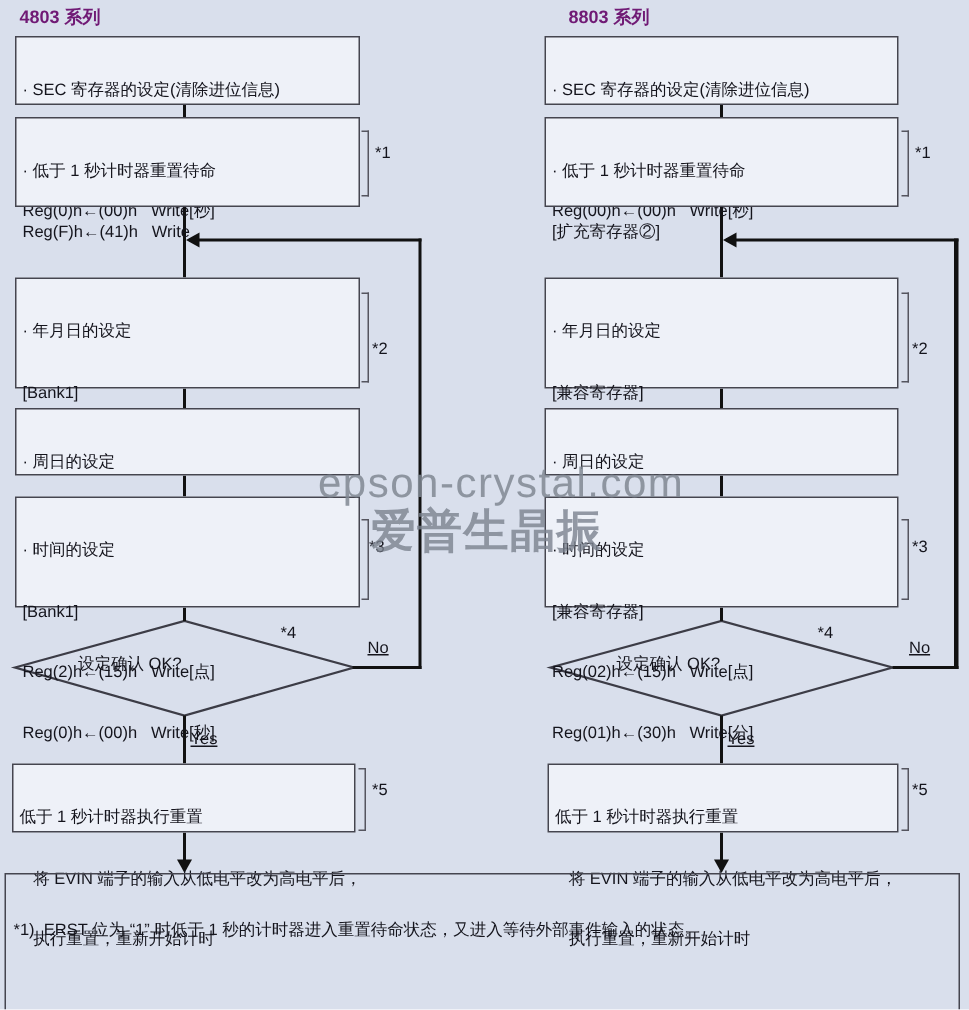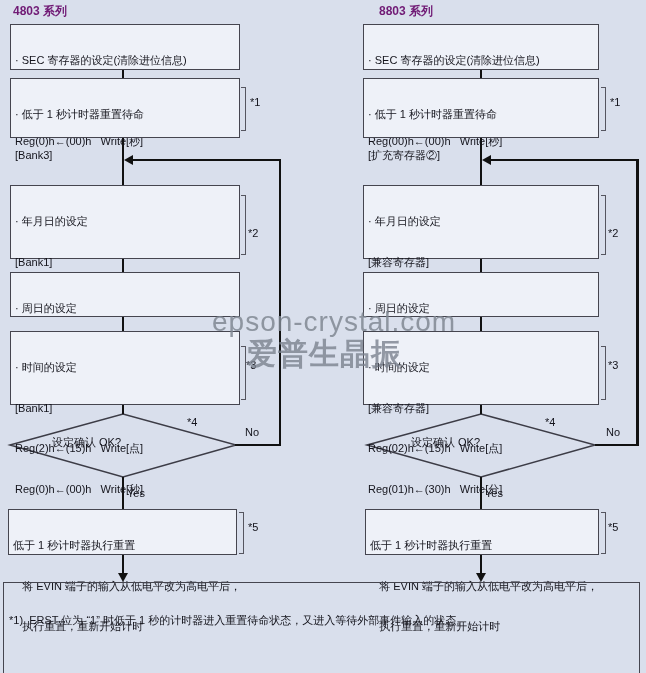--- a/index.html
+++ b/index.html
@@ -16,21 +16,21 @@
   .bl{white-space:pre;}
   .vline{position:absolute;width:2px;background:#111;z-index:1;}
   .hline{position:absolute;height:2px;background:#111;z-index:1;}
   .vline.thick{width:3px;}
   .arrow-down{position:absolute;width:0;height:0;border-left:5px solid transparent;
     border-right:5px solid transparent;border-top:9px solid #111;z-index:1;}
   .arrow-left{position:absolute;width:0;height:0;border-top:5px solid transparent;
     border-bottom:5px solid transparent;border-right:9px solid #111;z-index:1;}
   .bracket{position:absolute;width:4px;border:1.5px solid #55555f;border-left:none;z-index:2;}
   .note{position:absolute;font-size:11px;color:#14141c;z-index:2;}
-  .lbl{position:absolute;font-size:11px;color:#14141c;z-index:2;}
+  .lbl{position:absolute;font-size:11px;color:#14141c;z-index:2;text-decoration:underline;}
   .dlabel{position:absolute;font-size:11px;text-align:left;z-index:2;}
   .dsvg{position:absolute;z-index:1;}
   #footer-box{
     position:absolute;left:3px;top:582px;width:637px;height:113px;
     border:1.5px solid #45454f;box-sizing:border-box;padding:3px 5px;
     font-size:11px;line-height:13.8px;white-space:pre-wrap;z-index:2;
   }
   #wm1,#wm2{position:absolute;z-index:5;pointer-events:none;letter-spacing:1px;}
   #wm1{left:212px;top:306px;font-size:28px;color:rgba(128,136,147,0.85);}
   #wm2{left:247px;top:334px;font-size:30px;font-weight:bold;color:rgba(122,130,142,0.8);}
@@ -44,21 +44,20 @@
   <div class="col-title" style="left:379px;top:3px">8803 系列</div>
 
   <div class="pbox" style="left:10px;top:24px;width:230px;height:46px">
     <div class="bl">· SEC 寄存器的设定(清除进位信息)</div>
     <div class="bl">[Bank1]</div>
     <div class="bl">Reg(0)h←(00)h   Write[秒]</div>
   </div>
 
   <div class="pbox" style="left:10px;top:78px;width:230px;height:60px">
     <div class="bl">· 低于 1 秒计时器重置待命</div>
-    <div class="bl">[Bank3]</div>
     <div class="bl">Reg(F)h←(41)h   Write</div>
     <div class="bl">  (ECP=0,EHL=1,ET1=0,ET0=0,ERST=1)</div>
   </div>
 
   <div class="pbox" style="left:10px;top:185px;width:230px;height:74px">
     <div class="bl">· 年月日的设定</div>
     <div class="bl">[Bank1]</div>
     <div class="bl">Reg(6)h←(14)h   Write[年]</div>
     <div class="bl">Reg(5)h←(04)h   Write[月]</div>
     <div class="bl">Reg(4)h←(18)h   Write[日]</div>

